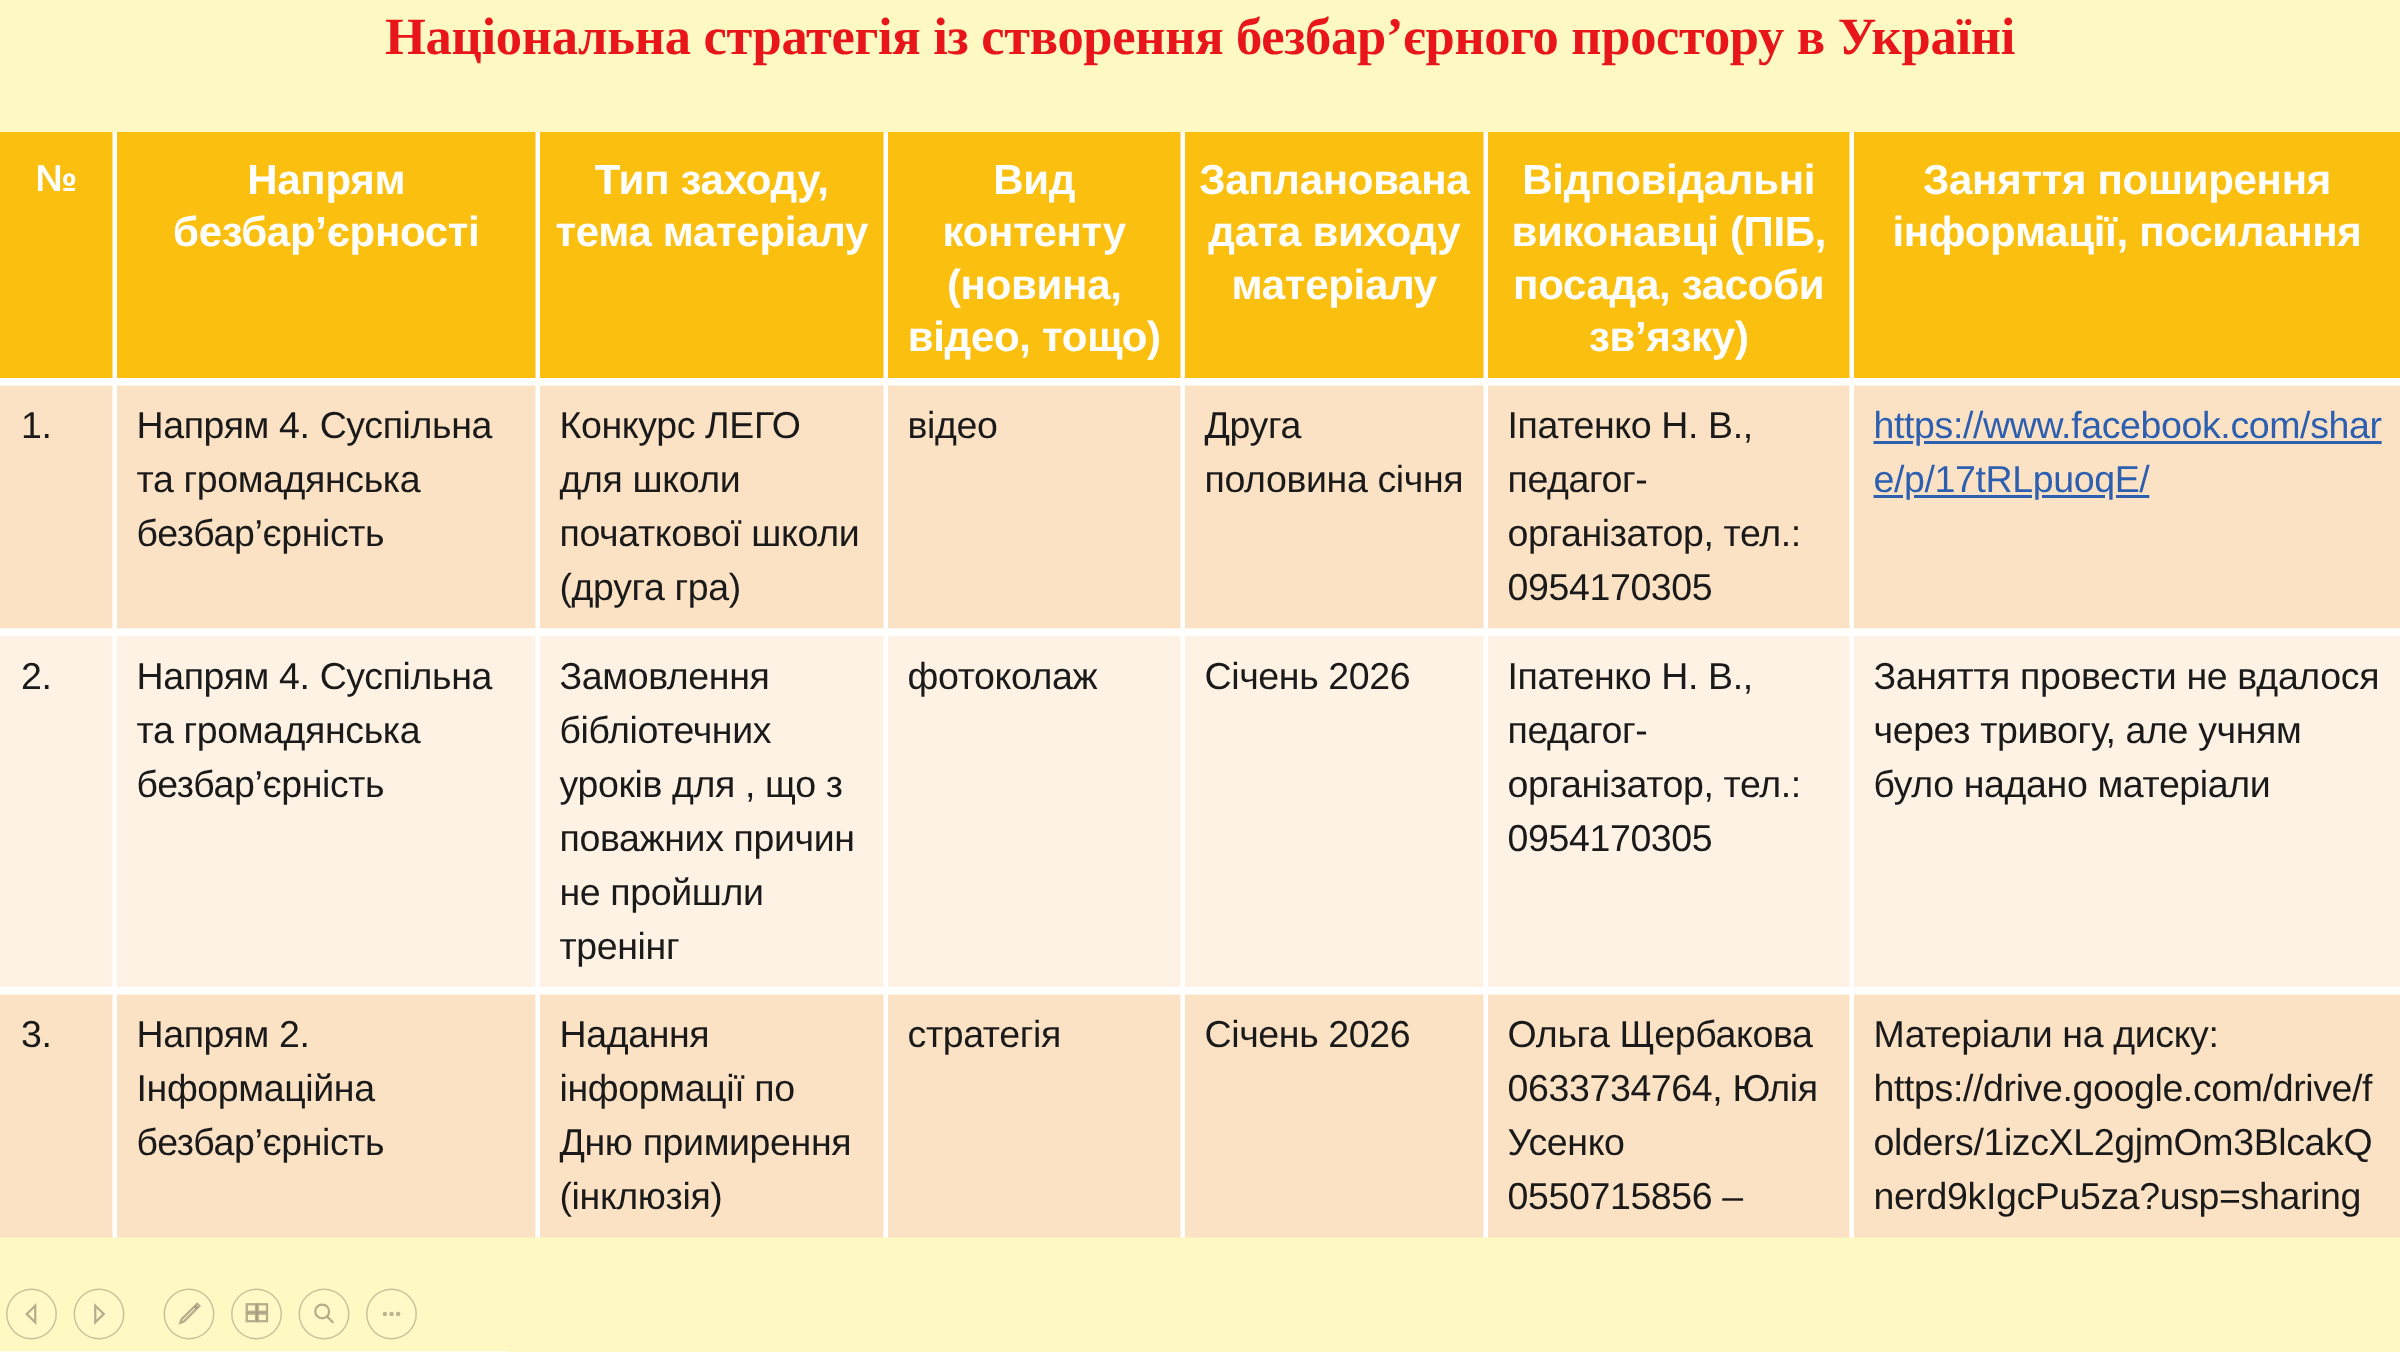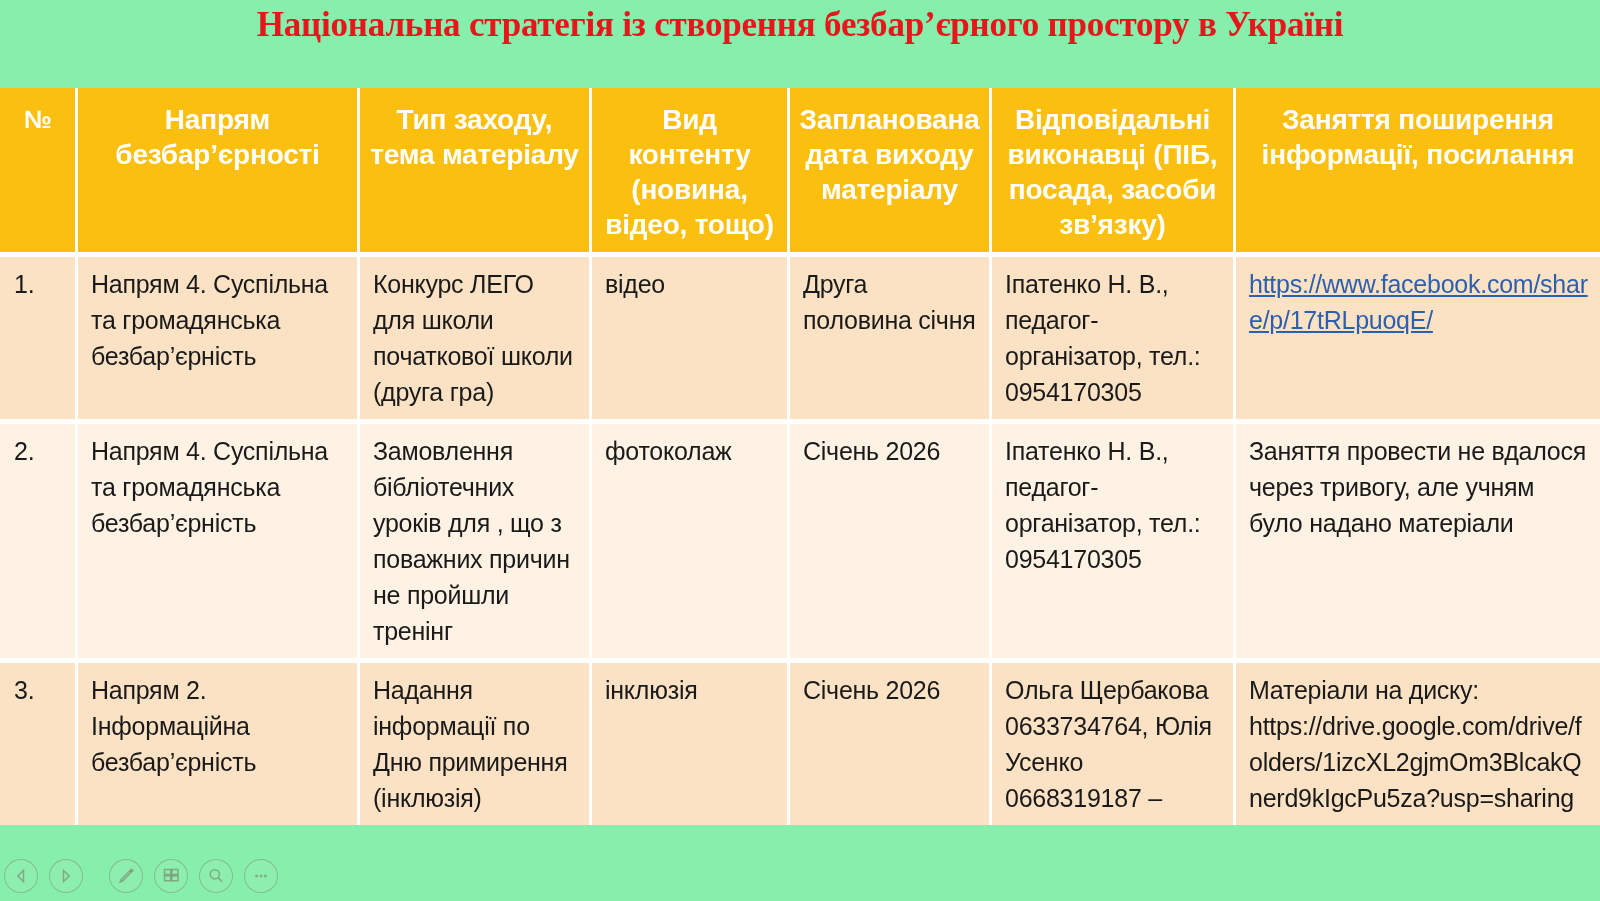--- a/index.html
+++ b/index.html
@@ -15,21 +15,21 @@
   body {
     font-family: "Liberation Sans", sans-serif;
     position: relative;
   }
 
   
   .slide {
     position: relative;
     width: 1600px;
     height: 901px;
-    background: #86efac;
+    background: #fef9c3;
     overflow: hidden;
   }
 
   
   .title-block {
     width: 1600px;
     padding-top: 4px;
     text-align: center;
   }
 
@@ -216,23 +216,23 @@
         <td>фотоколаж</td>
         <td>Січень 2026</td>
         <td>Іпатенко Н. В., педагог-організатор, тел.: 0954170305</td>
         <td class="last wide-col"><span class="cell-plain">Заняття провести не вдалося через тривогу, але учням було надано матеріали</span></td>
       </tr>
 
       <tr class="row-odd">
         <td class="num-col">3.</td>
         <td>Напрям 2. Інформаційна безбар’єрність</td>
         <td>Надання інформації по Дню примирення (інклюзія)</td>
-        <td>інклюзія</td>
+        <td>стратегія</td>
         <td>Січень 2026</td>
-        <td>Ольга Щербакова 0633734764, Юлія Усенко 0668319187 –</td>
+        <td>Ольга Щербакова 0633734764, Юлія Усенко 0550715856 –</td>
         <td class="last wide-col"><span class="cell-plain">Матеріали на диску: https://drive.google.com/drive/folders/1izcXL2gjmOm3BlcakQnerd9kIgcPu5za?usp=sharing</span></td>
       </tr>
 
     </tbody>
   </table>
 
   <div class="toolbar">
 
     <div class="tb-btn">
       <svg width="20" height="20" viewBox="0 0 20 20">

